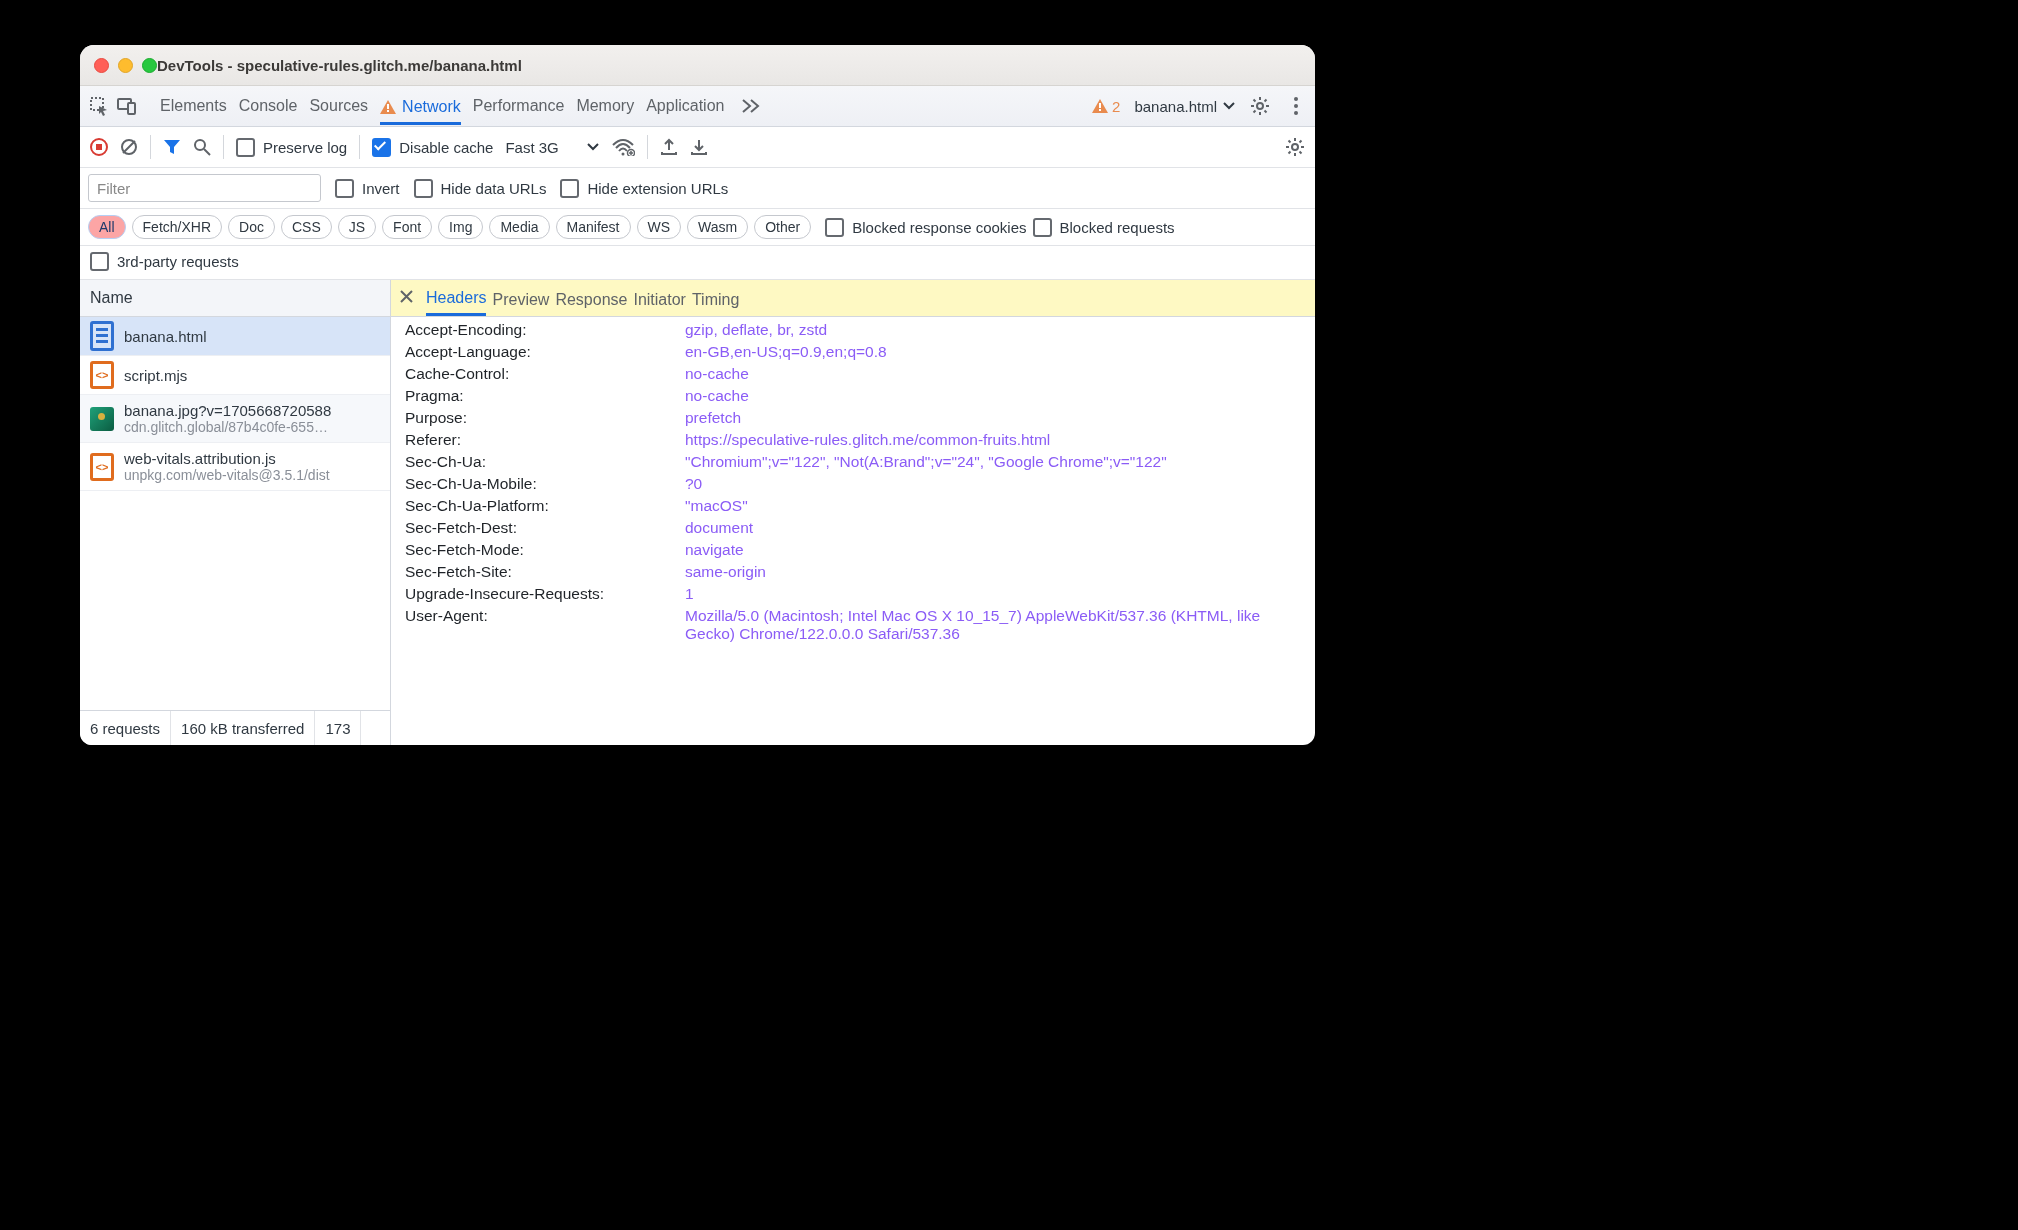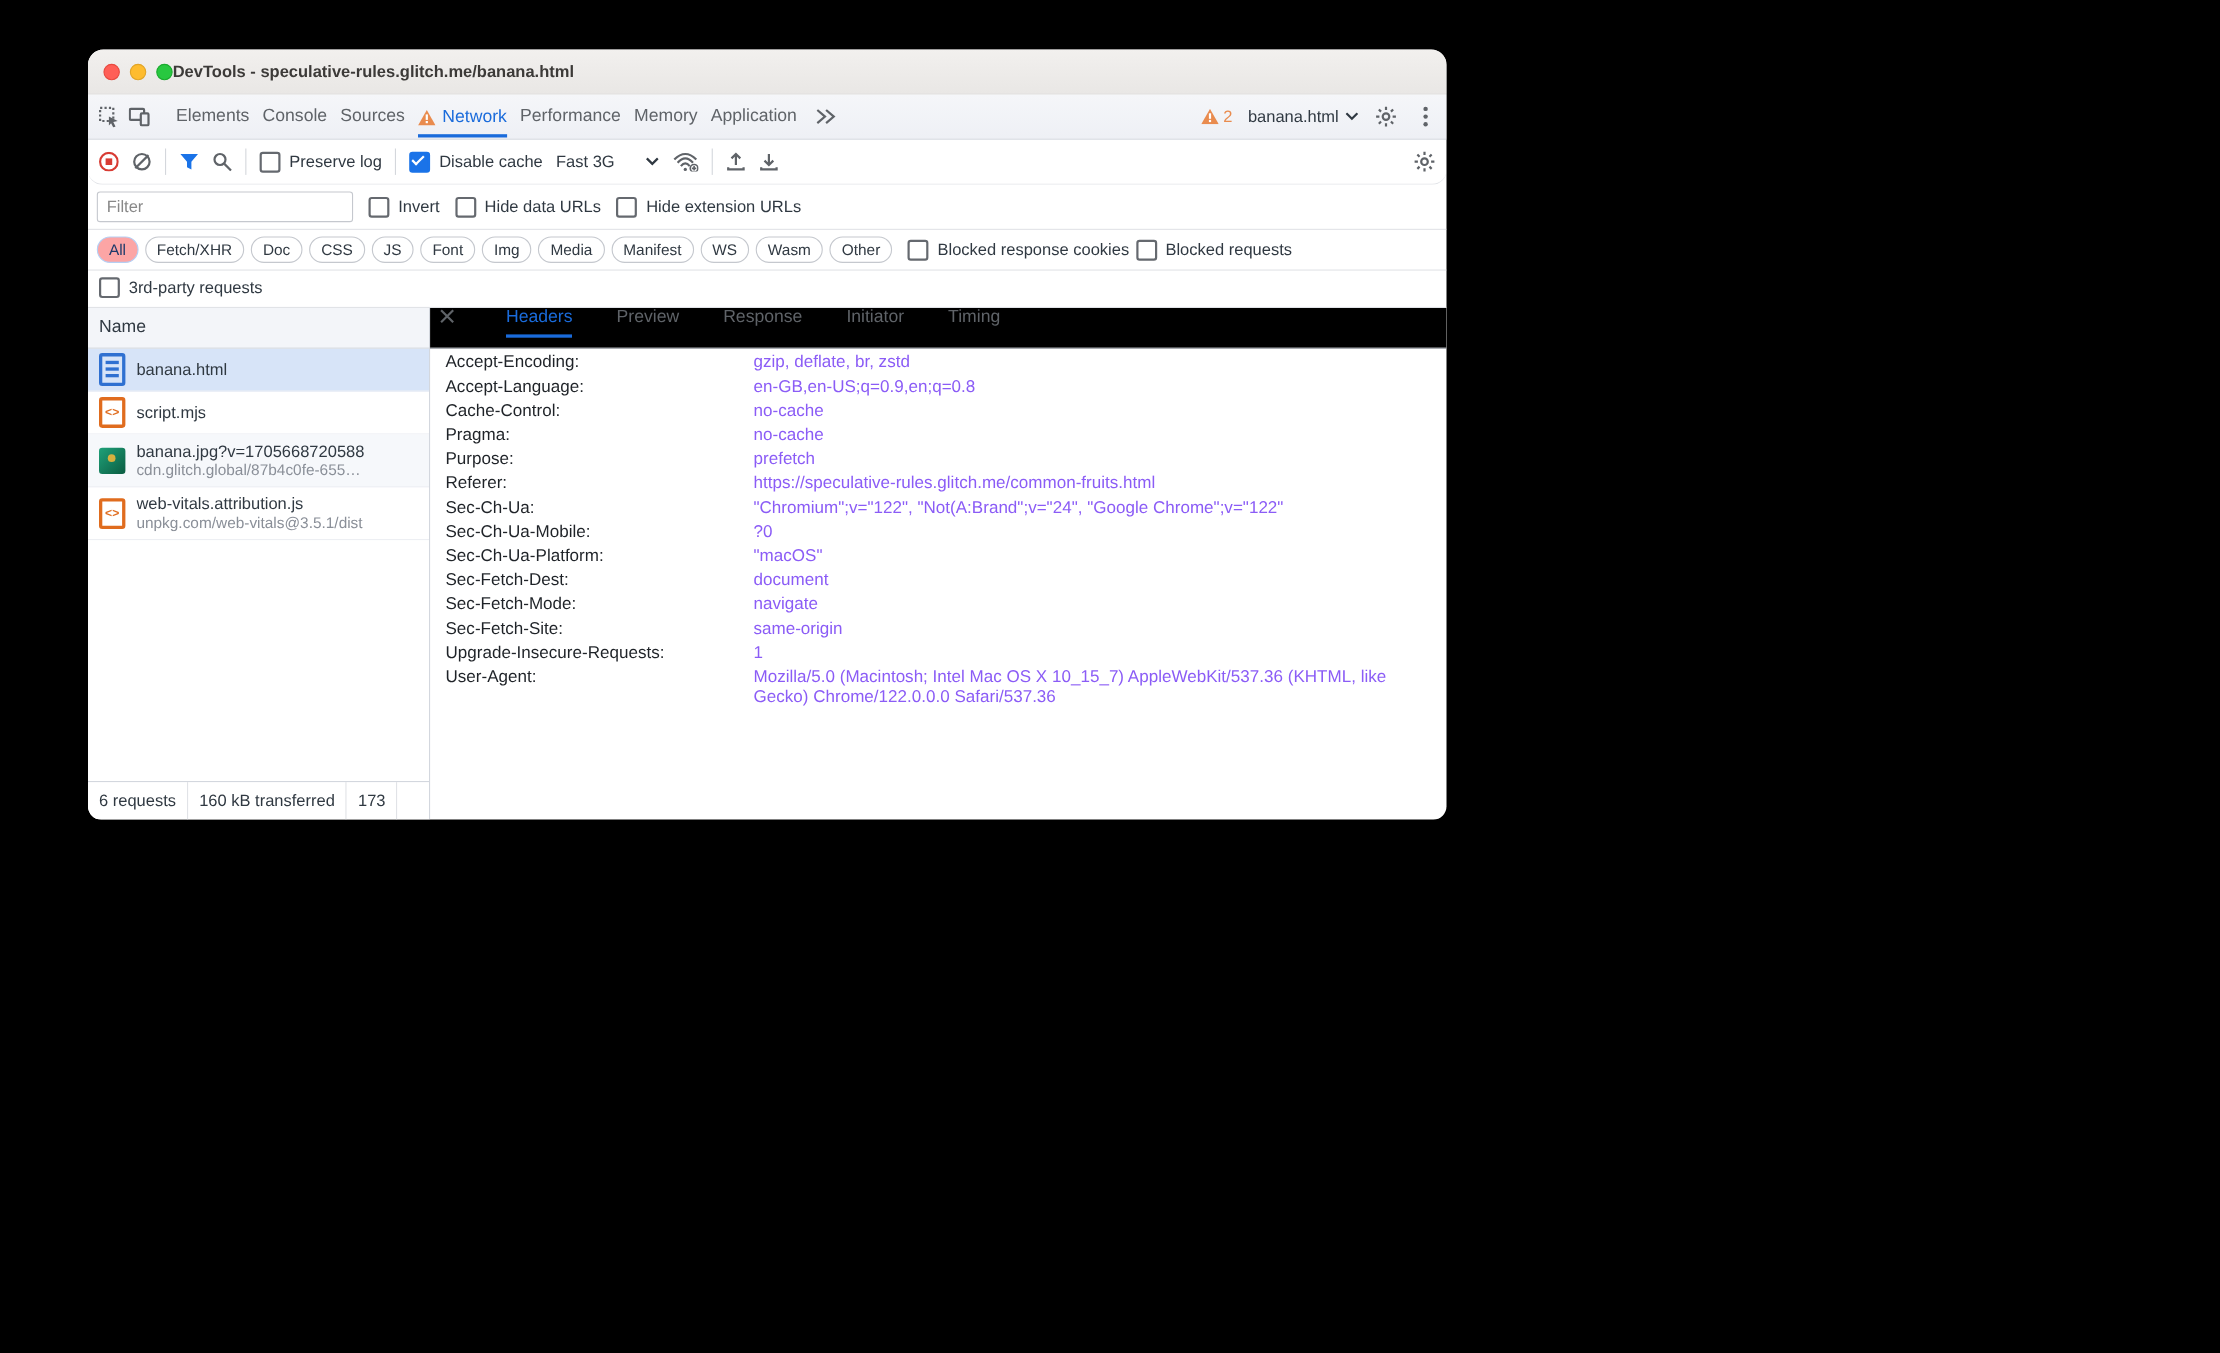--- a/index.html
+++ b/index.html
@@ -48,21 +48,21 @@
   .tabs{display:flex;align-items:center;gap:12px;margin-left:16px;}
   .tab{color:#5f6368;font-size:16px;display:flex;align-items:center;gap:6px;cursor:pointer;}
   .tab.active{color:#1a6bdb;border-bottom:3px solid #1a6bdb;padding-bottom:6px;margin-bottom:-11px;}
   .right{margin-left:auto;display:flex;align-items:center;gap:14px;}
   .warn{color:#e98b4e;display:flex;align-items:center;gap:4px;font-size:15px;}
   .target{display:flex;align-items:center;gap:6px;color:#303942;font-size:15px;}
 
   
   .toolbar{
     height:40px;border-bottom:1px solid #e1e3e7;
-    display:flex;align-items:center;padding:0 10px;gap:12px;border-radius:13px;
+    display:flex;align-items:center;padding:0 10px;gap:12px;
   }
   .divider{width:1px;height:24px;background:#d4d7dc;}
   .tbtn{display:inline-flex;align-items:center;justify-content:center;color:#5f6368;}
   .chk{display:flex;align-items:center;gap:8px;color:#303942;font-size:15px;}
   .chkbox{width:15px;height:15px;border:2px solid #65696f;border-radius:3px;display:inline-block;}
   .chkbox.on{background:#1a73e8;border-color:#1a73e8;position:relative;}
   .chkbox.on:after{content:"";position:absolute;left:3px;top:-1px;width:4px;height:9px;border:solid #fff;border-width:0 2px 2px 0;transform:rotate(45deg);}
   .sel{display:flex;align-items:center;gap:28px;color:#303942;font-size:15px;}
 
   
@@ -109,21 +109,21 @@
   .reqSub{font-size:14px;color:#8a8f98;white-space:nowrap;overflow:hidden;text-overflow:ellipsis;}
 
   .status{
     height:34px;border-top:1px solid #d3d7de;display:flex;align-items:center;
     font-size:15px;color:#303942;background:#fff;
   }
   .status span.cell{padding:0 10px;border-right:1px solid #e1e3e7;height:100%;display:flex;align-items:center;}
 
   
   .detail{flex:1;display:flex;flex-direction:column;min-width:0;}
-  .dtabs{height:36px;border-bottom:1px solid #d3d7de;display:flex;align-items:flex-start;gap:40px;padding:0 8px;background:#000000;}
+  .dtabs{height:36px;border-bottom:1px solid #d3d7de;display:flex;align-items:center;gap:6px;padding:0 8px;background:#fef9c3;}
   .dtabs .x{color:#5f6368;margin-right:6px;}
   .dtab{color:#5f6368;font-size:16px;padding-bottom:6px;margin-bottom:-9px;}
   .dtab.active{color:#1a6bdb;border-bottom:3px solid #1a6bdb;}
   .detailBody{flex:1;overflow:auto;padding:2px 12px 8px 14px;}
   .hrow{display:flex;align-items:baseline;padding:2px 0;font-size:15.5px;}
   .hkey{width:280px;color:#1f2328;}
   .hval{color:#8b5cf6;flex:1;}
   .hl{position:relative;}
   .hl .ring{
     position:absolute;left:-8px;right:200px;top:-2px;bottom:-2px;

